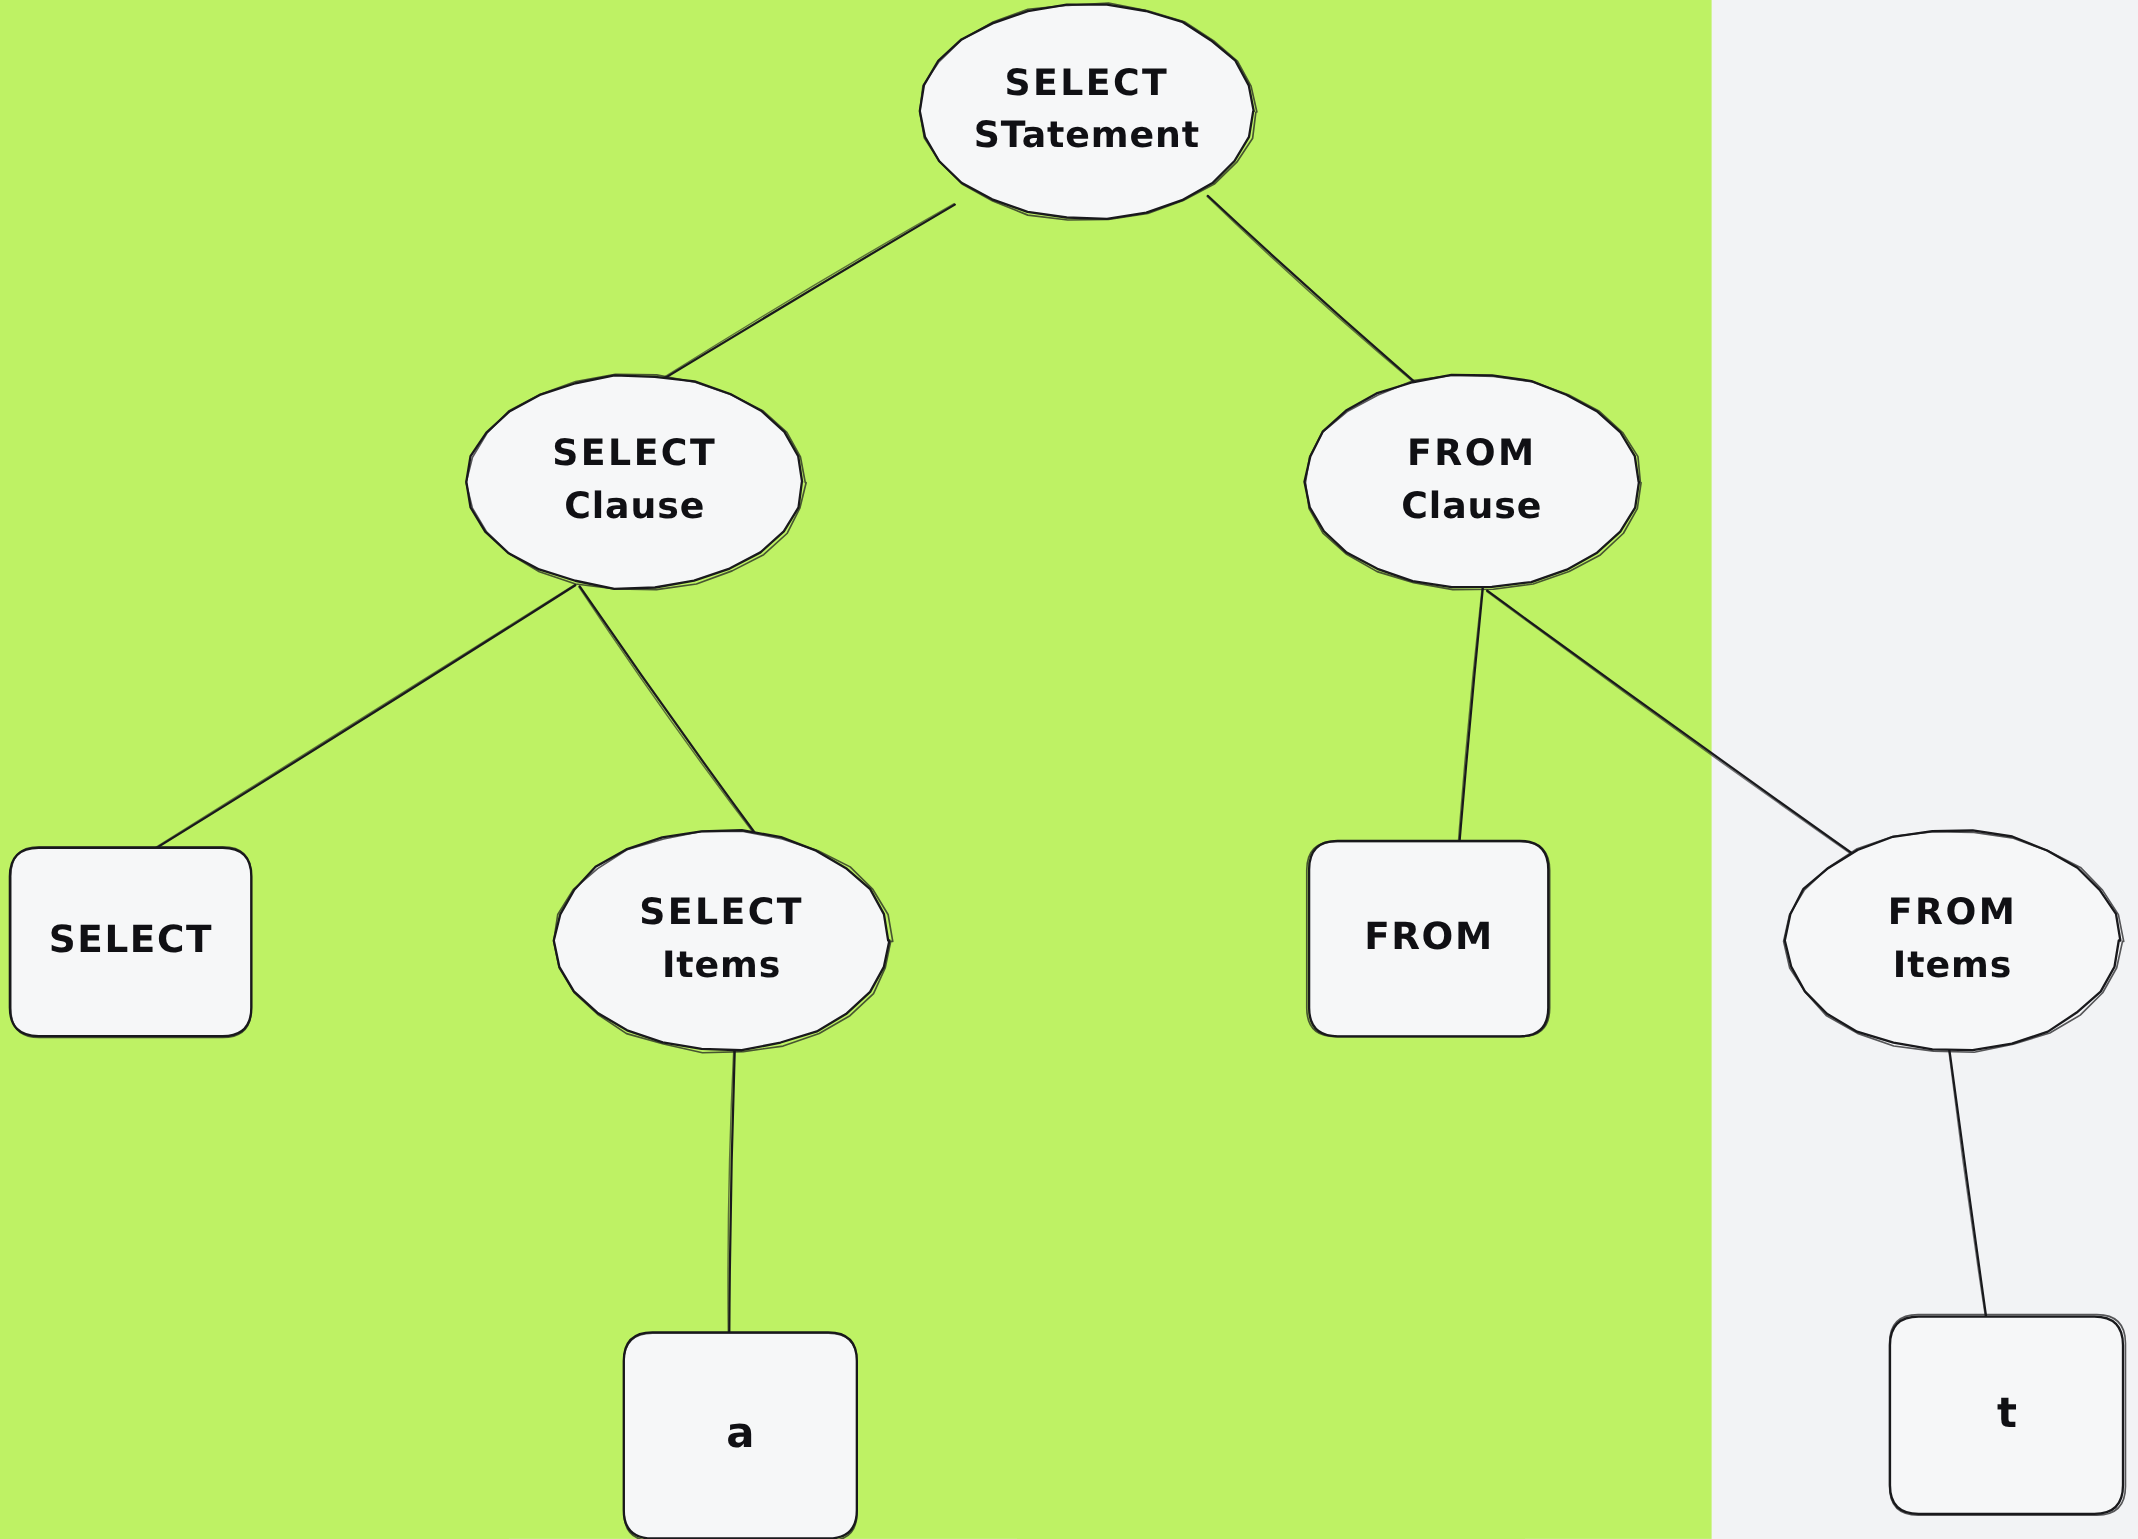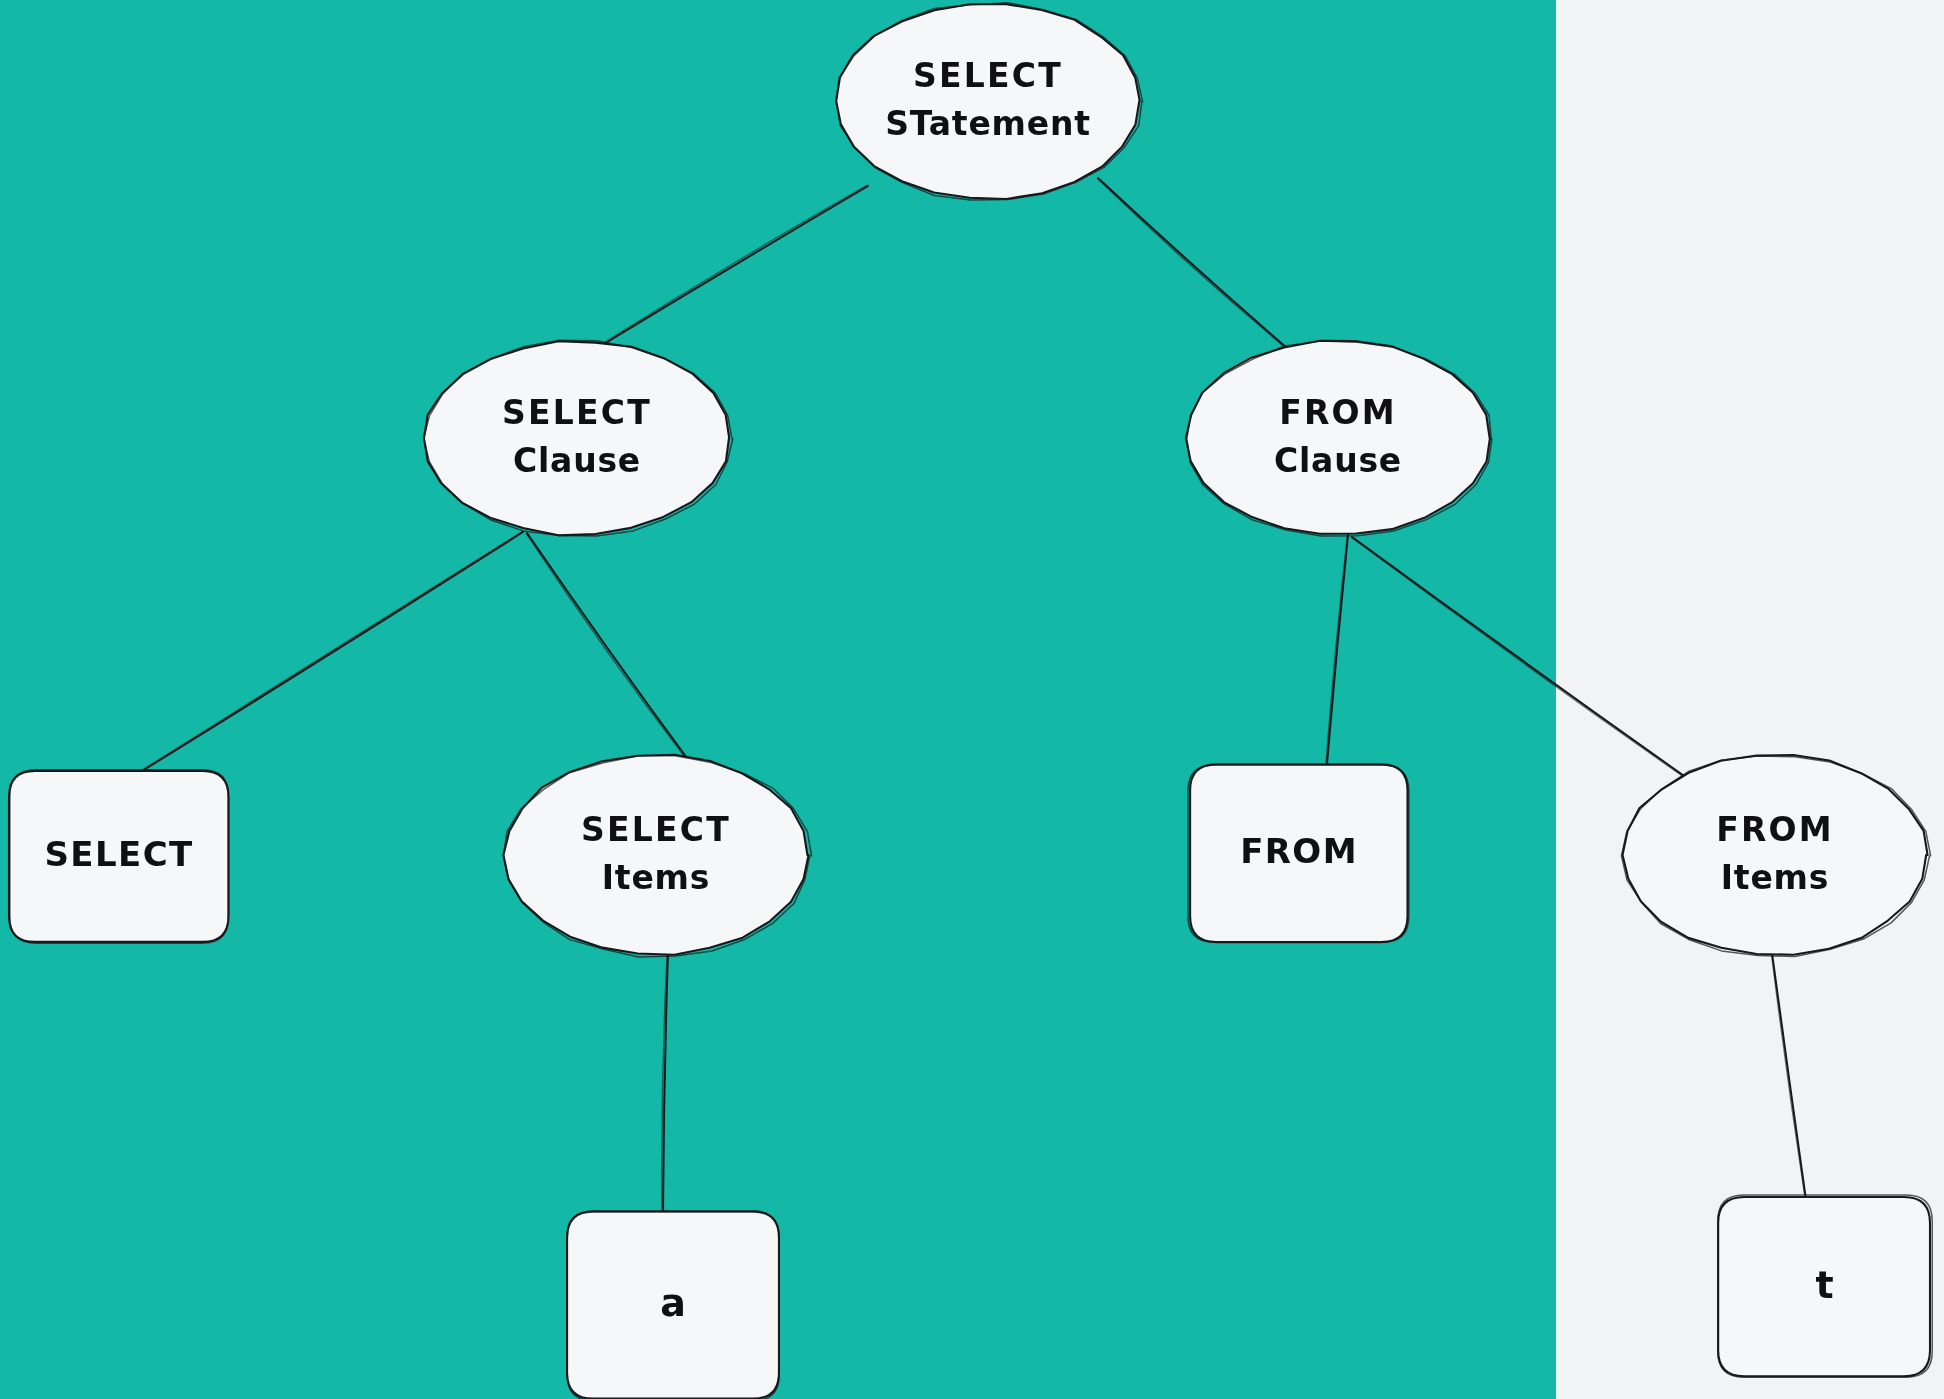--- a/index.html
+++ b/index.html
@@ -10,21 +10,21 @@
   body {
     width: 1944px;
     height: 1399px;
     overflow: hidden;
     font-family: "DejaVu Sans", sans-serif;
   }
   #diagram-root {
     position: relative;
     width: 1556px;
     height: 1399px;
-    background: #14b8a6;
+    background: #bef264;
   }
   #diagram-svg {
     position: absolute;
     top: 0;
     left: 0;
     width: 1944px;
     height: 1399px;
     display: block;
   }
   .node-shape {

